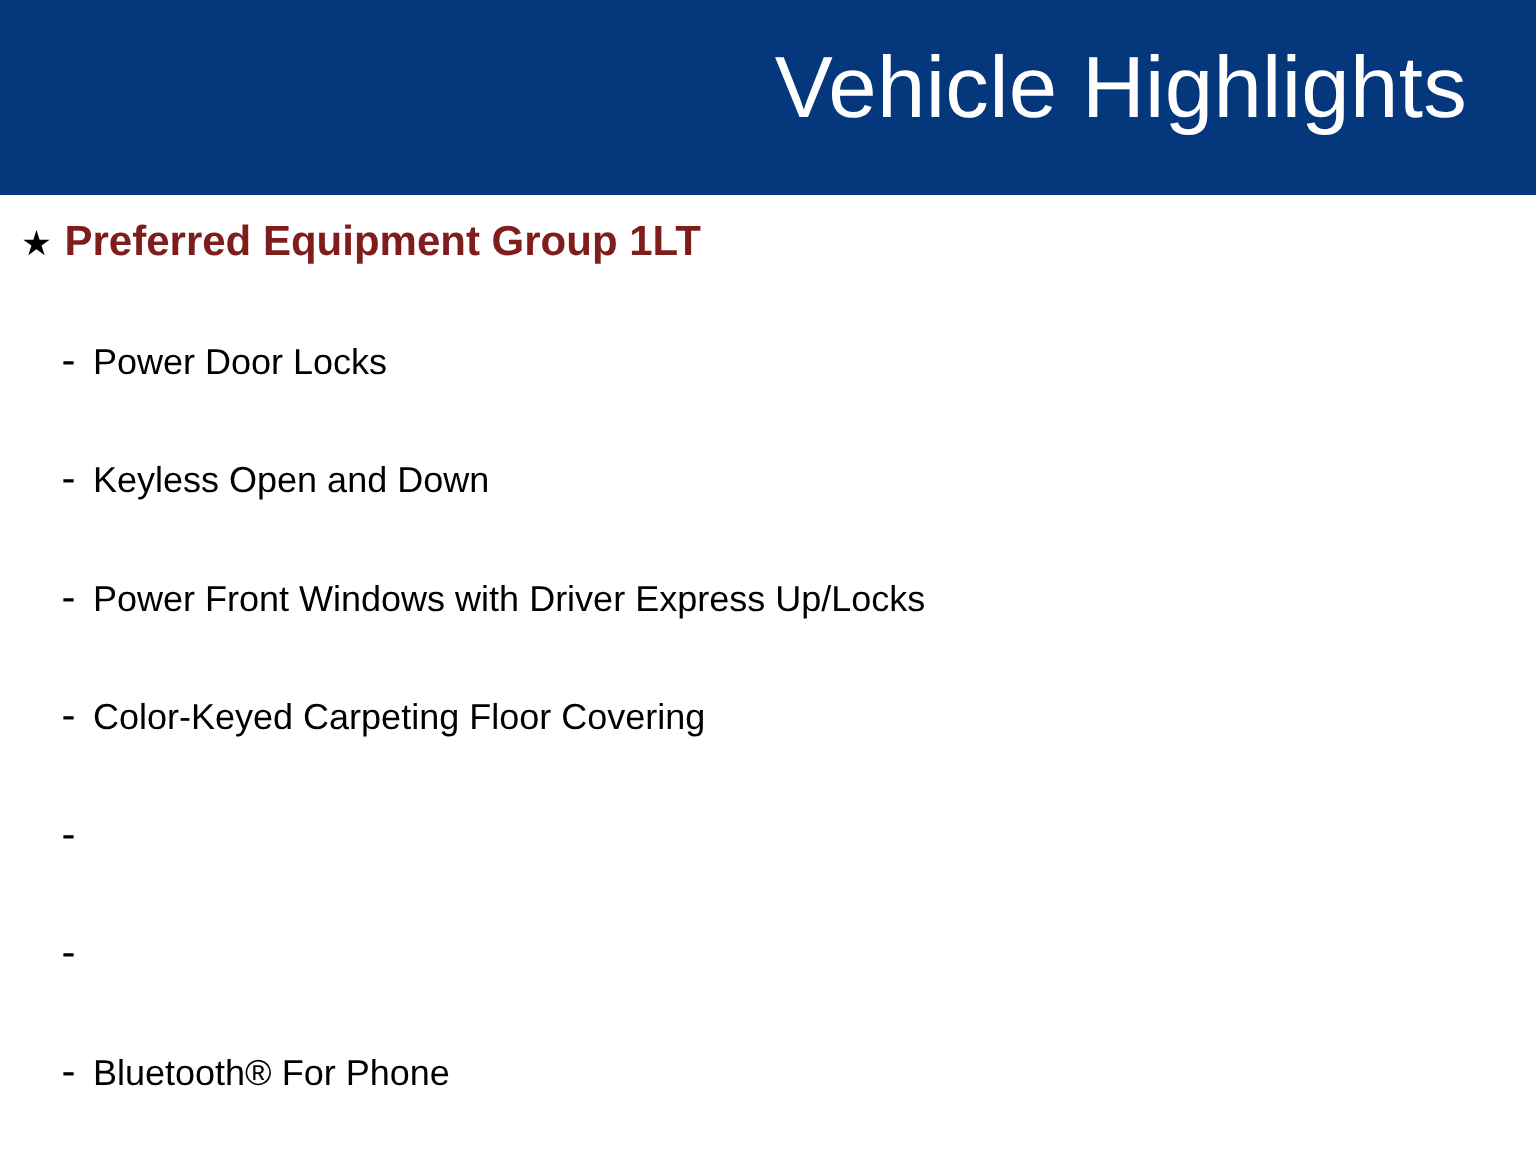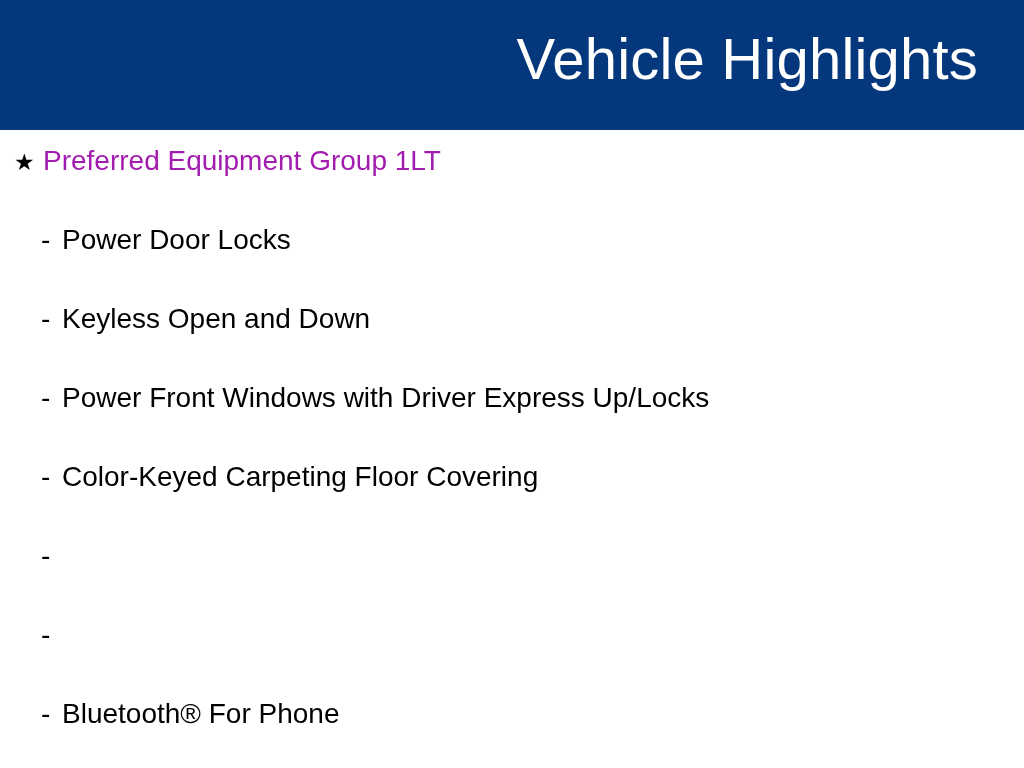--- a/index.html
+++ b/index.html
@@ -73,41 +73,41 @@
     display: inline-block;
     width: 29px;
     margin-left: 14px;
     color: #000000;
     font-family: "DejaVu Sans", sans-serif;
     font-size: 23px;
     line-height: 34px;
     text-align: left;
   }
   .level-0 .label {
-    color: #a21caf;
+    color: #7f1d1d;
     font-family: "Liberation Sans", sans-serif;
     font-size: 28px;
     line-height: 34px;
-    font-weight: 400;
+    font-weight: 700;
   }
   
   .level-1 .marker {
     display: inline-block;
     width: 21px;
     margin-left: 41px;
     color: #000000;
     font-family: "Liberation Sans", sans-serif;
     font-size: 28px;
     line-height: 34px;
     text-align: left;
   }
   .level-1 .label {
     color: #000000;
     font-family: "Liberation Sans", sans-serif;
-    font-size: 28px;
+    font-size: 24px;
     line-height: 34px;
     font-weight: 400;
   }
 </style>
 </head>
 <body>
 
 <div class="slide">
 
   <div class="header-banner">

